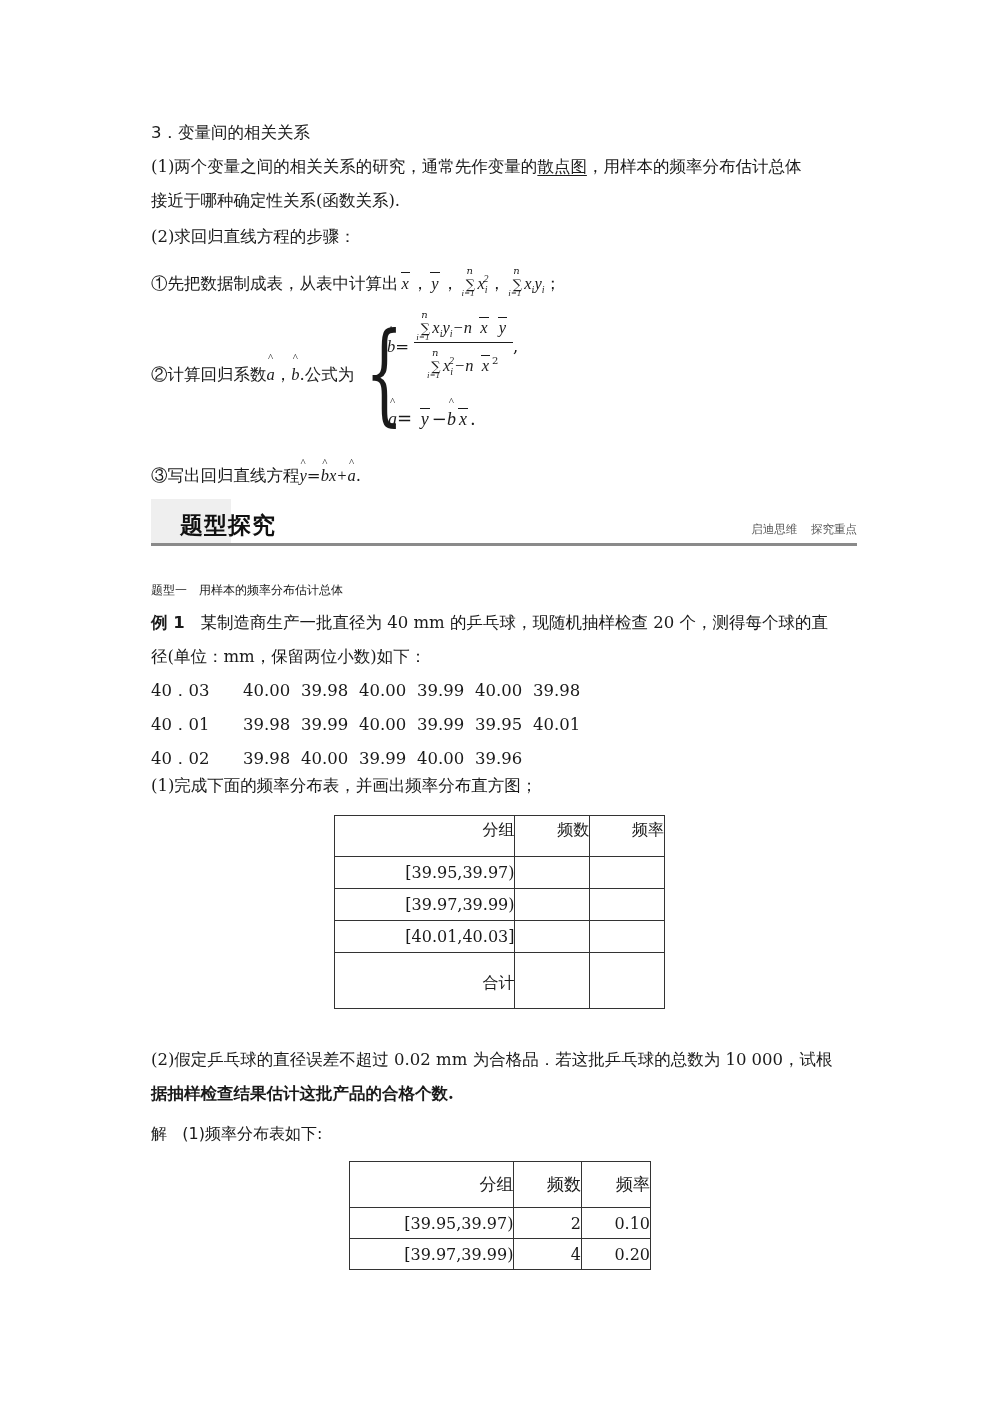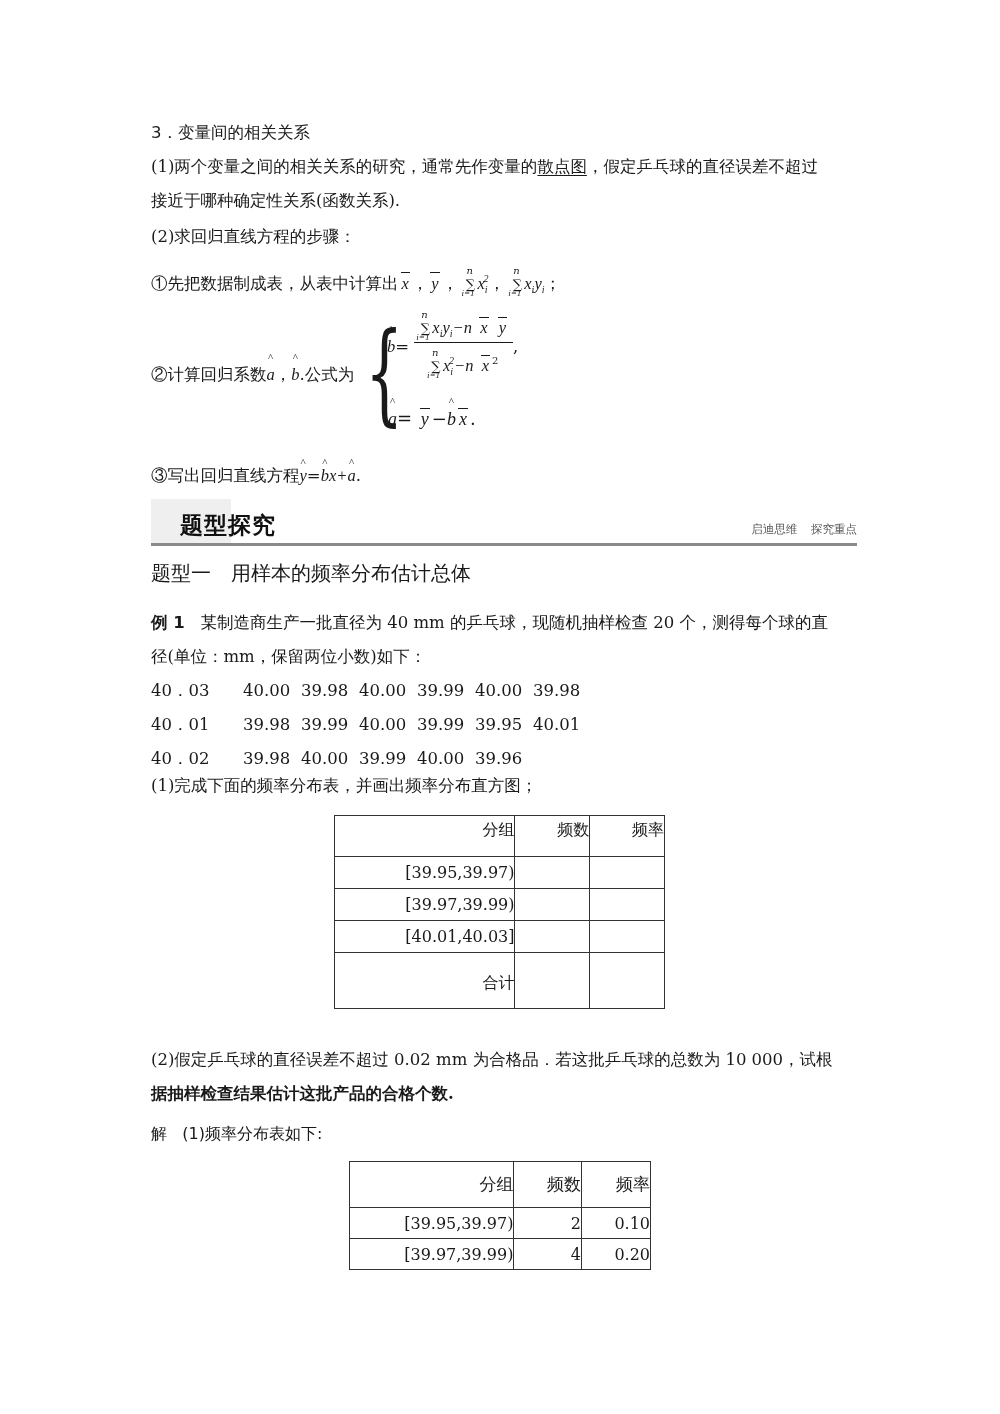--- a/index.html
+++ b/index.html
@@ -50,21 +50,21 @@
   table.t2 { left: 349px; top: 1161px; width: 302px; }
   table.t2 td { height: 30px; }
   table.t2 tr.head td { height: 45px; font-size: 17px; font-family: "DejaVu Sans", "Liberation Sans", sans-serif; }
 </style>
 </head>
 <body>
 
 <div class="line sans" style="top:122px;">3．变量间的相关关系</div>
 
 <div class="line" style="top:156px;">
-  <span>(1)两个变量之间的相关关系的研究，通常先作变量的</span><span class="u">散点图</span><span>，假定乒乓球的直径误差不超过</span>
+  <span>(1)两个变量之间的相关关系的研究，通常先作变量的</span><span class="u">散点图</span><span>，用样本的频率分布估计总体</span>
 </div>
 <div class="line" style="top:190px;">接近于哪种确定性关系(函数关系).</div>
 <div class="line" style="top:226px;">(2)求回归直线方程的步骤：</div>
 
 <div class="line" style="top:268px;">
   <span>①先把数据制成表，从表中计算出</span><span class="ov it">x</span><span>，</span><span class="ov it">y</span><span>，</span>
   <span class="sum">∑<span class="n">n</span><span class="b it">i=1</span></span><span class="it">x<sub>i</sub><sup style="margin-left:-4px;">2</sup></span><span>，</span>
   <span class="sum">∑<span class="n">n</span><span class="b it">i=1</span></span><span class="it">x<sub>i</sub>y<sub>i</sub></span><span>；</span>
 </div>
 
@@ -98,21 +98,21 @@
 </div>
 
 <div class="sec-box"></div>
 <div class="sec-title">题型探究</div>
 <div class="sec-tags">
   <span>启迪思维</span>
   <span>探究重点</span>
 </div>
 <div class="sec-rule"></div>
 
-<div class="line sans" style="top:562px; font-size:20px;">题型一　用样本的频率分布估计总体</div>
+<div class="line sans" style="top:579px; font-size:12px;">题型一　用样本的频率分布估计总体</div>
 
 <div class="line" style="top:612px;">
   <span class="sans bold">例 1</span>&nbsp;&nbsp;&nbsp;<span>某制造商生产一批直径为 40 mm 的乒乓球，现随机抽样检查 20 个，测得每个球的直</span>
 </div>
 <div class="line" style="top:646px;">径(单位：mm，保留两位小数)如下：</div>
 
 <div class="data-row" style="top:680px;">
   <span style="width:92px">40．03</span><span style="width:58px">40.00</span><span style="width:58px">39.98</span><span style="width:58px">40.00</span><span style="width:58px">39.99</span><span style="width:58px">40.00</span><span>39.98</span>
 </div>
 <div class="data-row" style="top:714px;">

